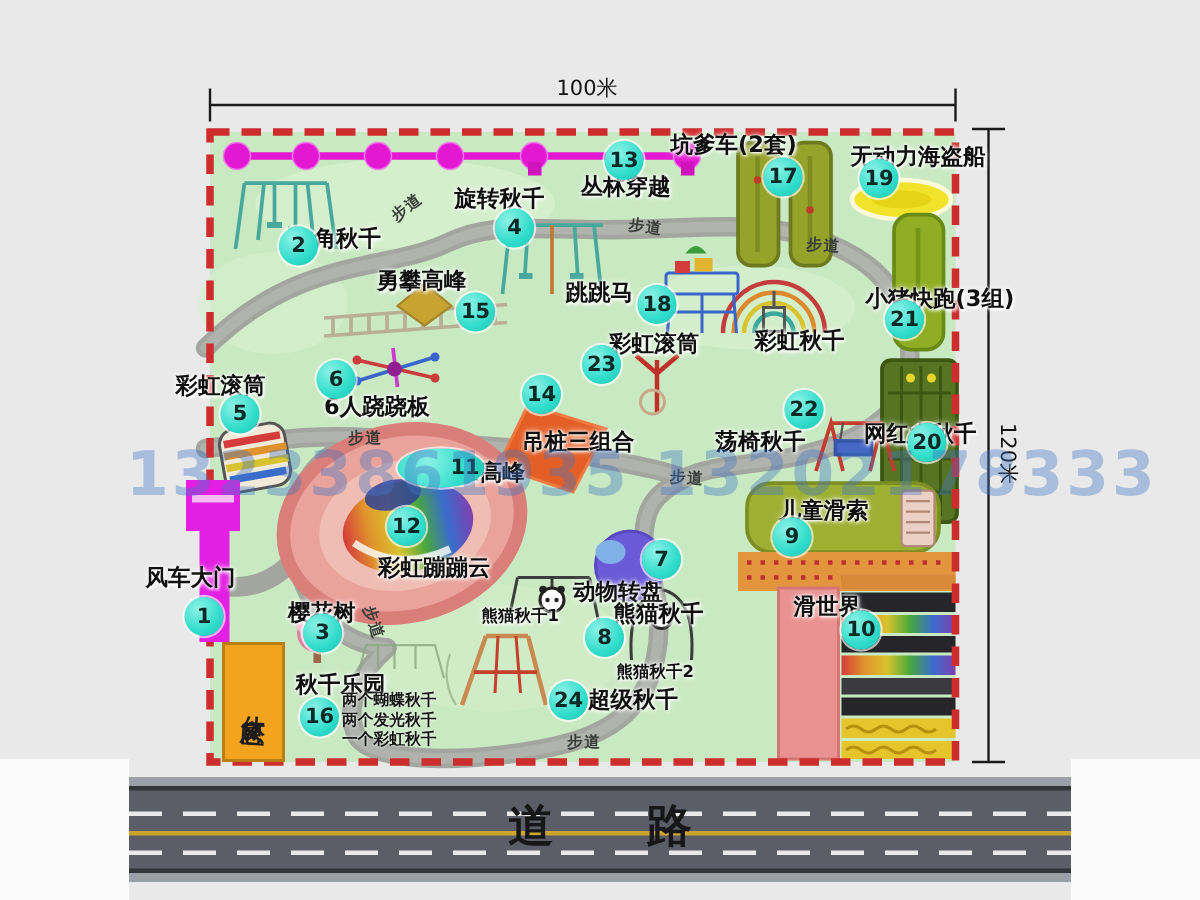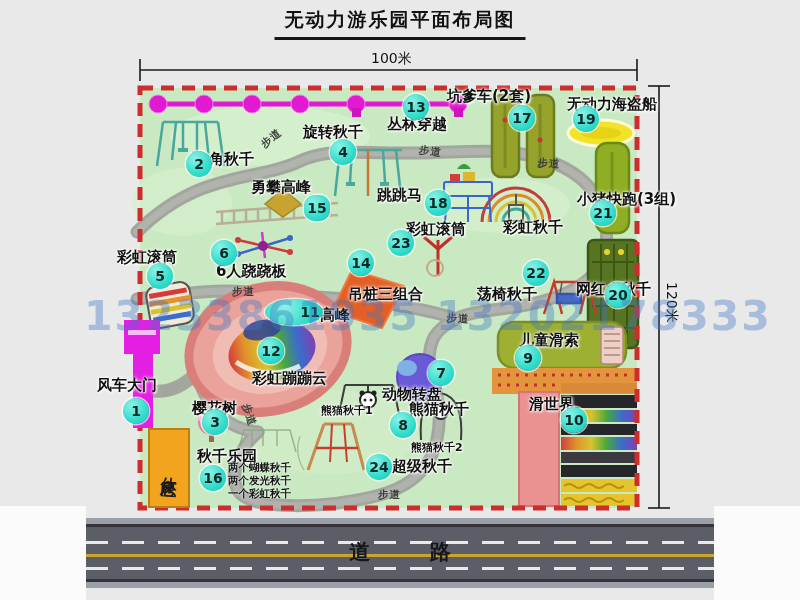--- a/index.html
+++ b/index.html
@@ -30,21 +30,21 @@
   .detail-list{position:absolute;left:228px;top:461px;z-index:5;}
   .detail-list span{display:block;font-size:10.5px;font-weight:bold;color:#151515;line-height:13px;
                     text-shadow:0 0 2px #fff;white-space:nowrap;}
   .road{position:absolute;left:86px;top:518px;width:628px;height:70px;z-index:2;}
   .shoulder{position:absolute;left:0;width:100%;height:6px;background:#9ba0a8;}
   .road-bed{position:absolute;left:0;top:6px;width:100%;height:58px;background:#5c5e67;
             border-top:3px solid #33353b;border-bottom:3px solid #33353b;box-sizing:border-box;}
   .lane{position:absolute;left:0;width:100%;height:3px;
         background:repeating-linear-gradient(90deg,#e9e9ec 0 22px,transparent 22px 36px);}
   .centerline{position:absolute;left:0;top:27px;width:100%;height:2.5px;background:#c9a42e;}
-  .road-label{position:absolute;left:50%;top:50%;transform:translate(-50%,-54%);font-size:21px;font-weight:bold;
+  .road-label{position:absolute;left:50%;top:50%;transform:translate(-50%,-54%);font-size:30px;font-weight:bold;
               letter-spacing:26px;padding-left:26px;color:#17171a;white-space:nowrap;}
   .corner{position:absolute;top:506px;width:86px;height:94px;background:#fbfbfb;z-index:3;}
 </style>
 </head>
 <body>
 
 <div class="canvas">
 
   <svg class="park-svg" width="800" height="600" viewBox="0 0 800 600">
     <defs>
@@ -292,21 +292,20 @@
     <g stroke="#1a1a1a" stroke-width="1.6">
       <line x1="140" y1="70" x2="637" y2="70"></line>
       <line x1="140" y1="59" x2="140" y2="81"></line>
       <line x1="637" y1="59" x2="637" y2="81"></line>
       <line x1="659" y1="86" x2="659" y2="508"></line>
       <line x1="648" y1="86" x2="670" y2="86"></line>
       <line x1="648" y1="508" x2="670" y2="508"></line>
     </g>
   </svg>
 
-  <div class="title">无动力游乐园平面布局图</div>
 
   <span class="dim-label" style="left:371px;top:50px;">100米</span>
   <span class="dim-label vert" style="left:680px;top:282px;">120米</span>
 
   <span class="footpath" style="left:258px;top:140px;transform:rotate(-38deg);">步道</span>
   <span class="footpath" style="left:420px;top:143px;transform:rotate(8deg);">步道</span>
   <span class="footpath" style="left:538px;top:156px;transform:rotate(4deg);">步道</span>
   <span class="footpath" style="left:232px;top:285px;">步道</span>
   <span class="footpath" style="left:447px;top:311px;transform:rotate(4deg);">步道</span>
   <span class="footpath" style="left:252px;top:402px;transform:rotate(72deg);">步道</span>
@@ -354,21 +353,21 @@
   <span class="badge" style="left:147px;top:263px;">5</span>
   <span class="badge" style="left:211px;top:240px;">6</span>
   <span class="badge" style="left:428px;top:360px;">7</span>
   <span class="badge" style="left:390px;top:412px;">8</span>
   <span class="badge" style="left:515px;top:345px;">9</span>
   <span class="badge" style="left:561px;top:407px;">10</span>
   <span class="badge" style="left:265px;top:299px;padding-left:32px;">11</span>
   <span class="badge" style="left:258px;top:338px;">12</span>
   <span class="badge" style="left:403px;top:94px;">13</span>
   <span class="badge" style="left:348px;top:250px;">14</span>
-  <span class="badge" style="left:304px;top:195px;border-radius:11px;">15</span>
+  <span class="badge" style="left:304px;top:195px;">15</span>
   <span class="badge" style="left:200px;top:465px;">16</span>
   <span class="badge" style="left:509px;top:105px;">17</span>
   <span class="badge" style="left:425px;top:190px;">18</span>
   <span class="badge" style="left:573px;top:106px;">19</span>
   <span class="badge" style="left:605px;top:282px;">20</span>
   <span class="badge" style="left:590px;top:200px;">21</span>
   <span class="badge" style="left:523px;top:260px;">22</span>
   <span class="badge" style="left:388px;top:230px;">23</span>
   <span class="badge" style="left:366px;top:454px;">24</span>
 

